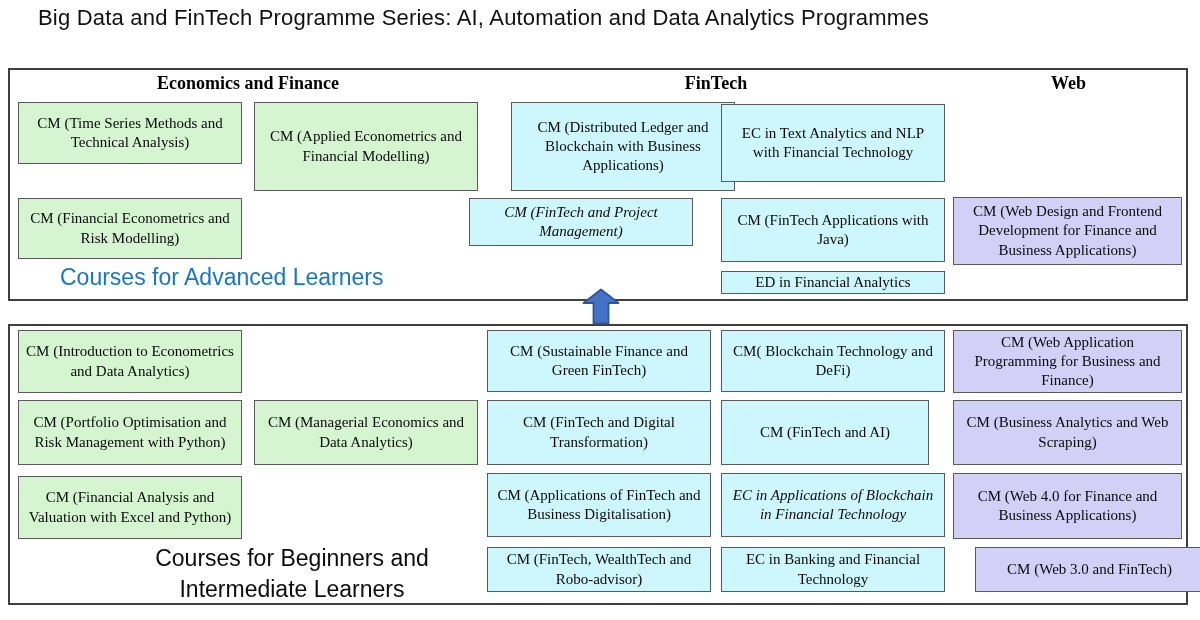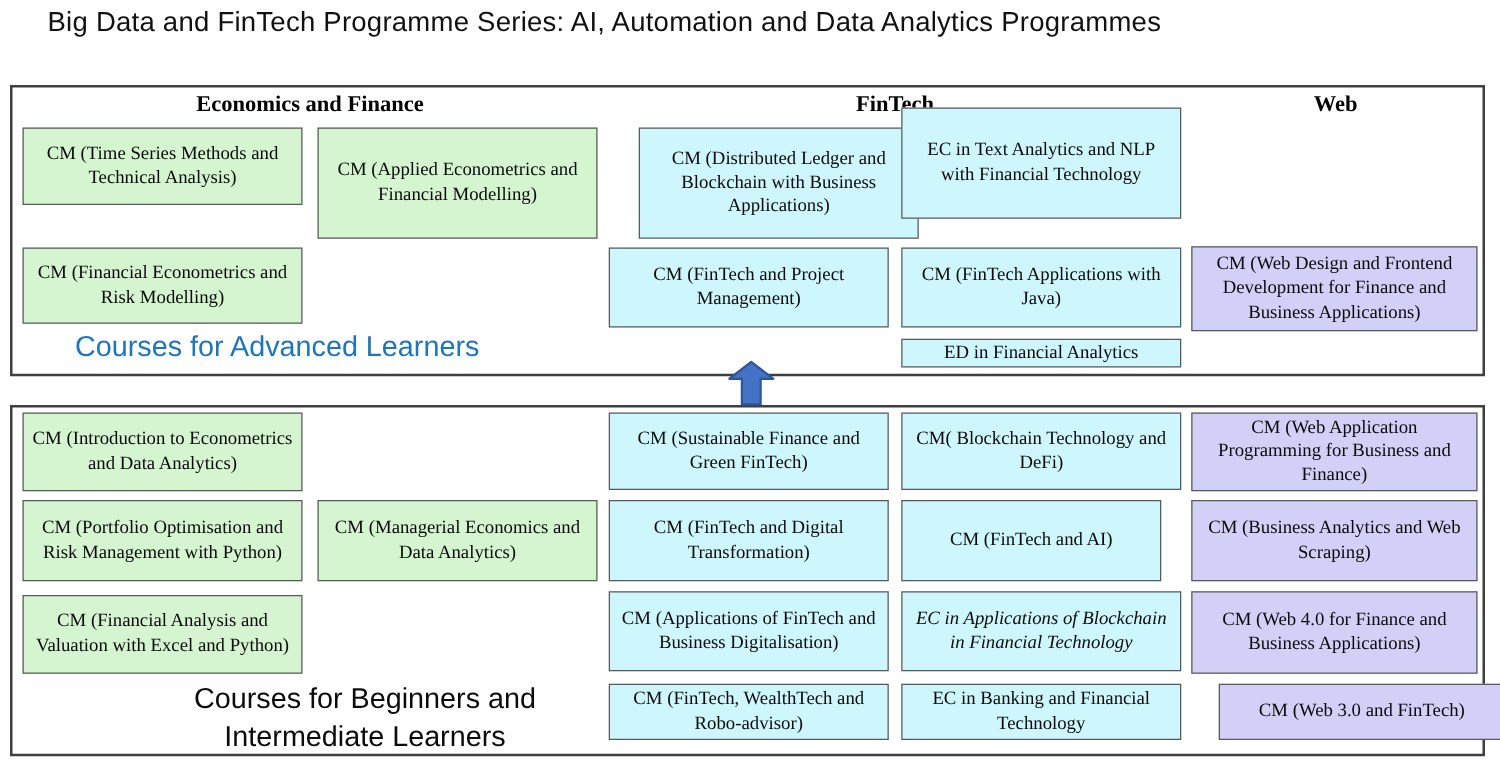--- a/index.html
+++ b/index.html
@@ -52,22 +52,22 @@
 
   <div class="hdr" style="left:13px;top:73px;width:470px;">Economics and Finance</div>
   <div class="hdr" style="left:481px;top:73px;width:470px;">FinTech</div>
   <div class="hdr" style="left:951px;top:73px;width:235px;">Web</div>
 
   <div class="cell g" style="left:18px;top:102px;width:224px;height:62px;">CM (Time Series Methods and Technical Analysis)</div>
   <div class="cell g" style="left:254px;top:102px;width:224px;height:89px;">CM (Applied Econometrics and Financial Modelling)</div>
   <div class="cell g" style="left:18px;top:198px;width:224px;height:61px;">CM (Financial Econometrics and Risk Modelling)</div>
 
   <div class="cell c" style="left:487px;top:102px;width:224px;height:89px;margin-left:24px;">CM (Distributed Ledger and Blockchain with Business Applications)</div>
-  <div class="cell c" style="left:721px;top:86px;width:224px;height:89px;">EC in Text Analytics and NLP with Financial Technology</div>
-  <div class="cell c" style="left:487px;top:198px;width:224px;height:64px;">CM (FinTech and Project Management)</div>
+  <div class="cell c" style="left:721px;top:104px;width:224px;height:78px;">EC in Text Analytics and NLP with Financial Technology</div>
+  <div class="cell c" style="left:469px;top:198px;width:224px;height:48px;font-style:italic;">CM (FinTech and Project Management)</div>
   <div class="cell c" style="left:721px;top:198px;width:224px;height:64px;">CM (FinTech Applications with Java)</div>
   <div class="cell c tight" style="left:721px;top:271px;width:224px;height:23px;">ED in Financial Analytics</div>
 
   <div class="cell l" style="left:953px;top:197px;width:229px;height:68px;">CM (Web Design and Frontend Development for Finance and Business Applications)</div>
 
   <div class="adv-label">Courses for Advanced Learners</div>
 
   <svg class="arrow" width="40" height="37" viewBox="0 0 40 37">
     <polygon points="20,1.5 37.5,15 27.5,15 27.5,35.5 12.5,35.5 12.5,15 2.5,15" fill="var(--arrow_fill)" stroke="var(--arrow_stroke)" stroke-width="1.8" stroke-linejoin="round"></polygon>
   </svg>

